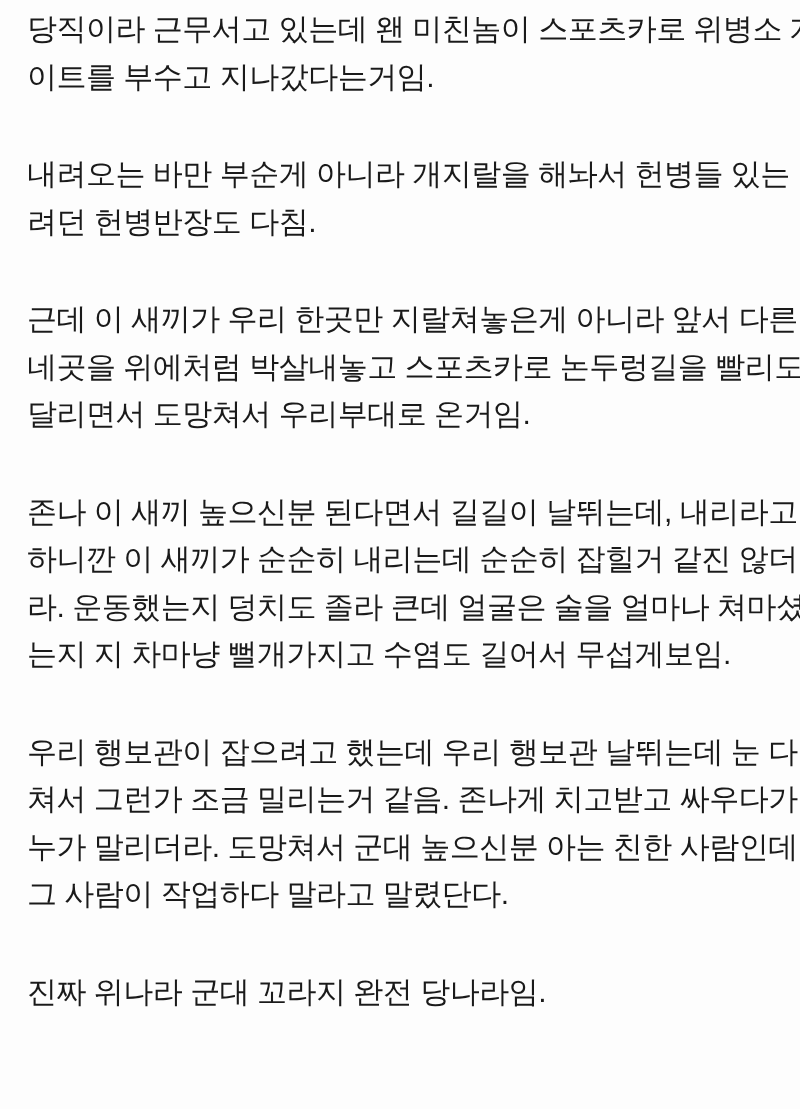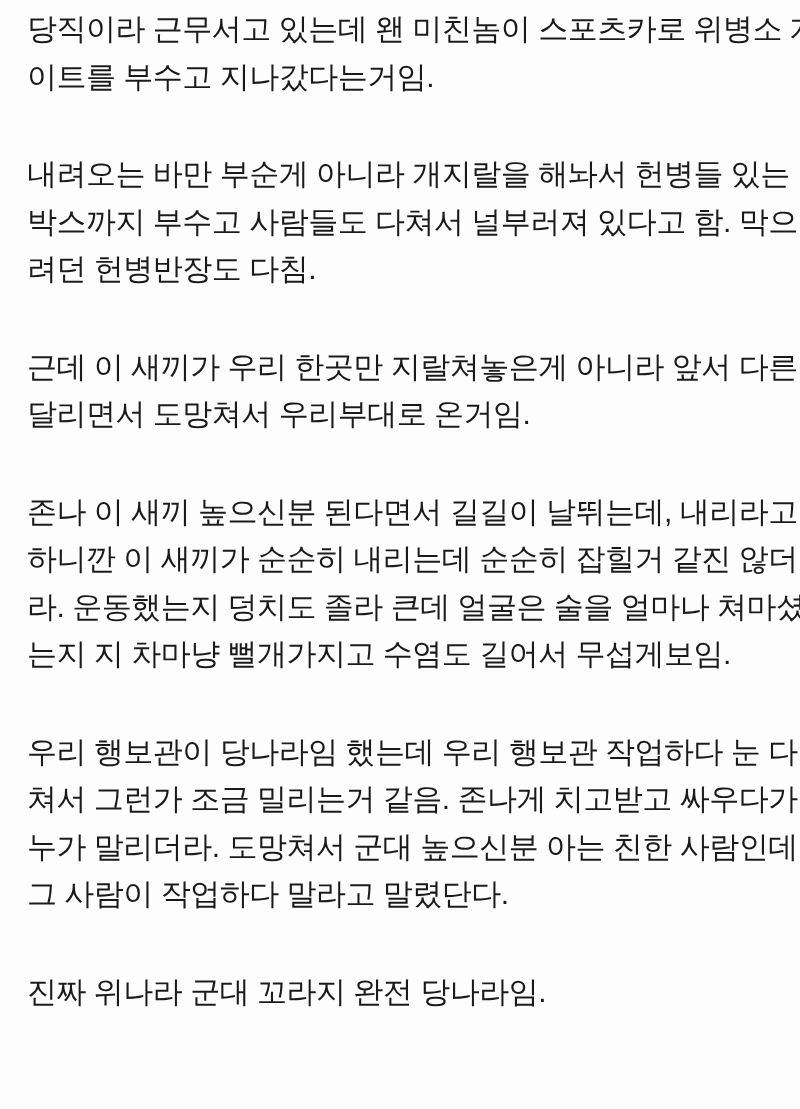--- a/index.html
+++ b/index.html
@@ -43,35 +43,35 @@
 <body>
 
 <main class="page">
   <article class="post-body">
       <p class="para">
         <span class="line">당직이라 근무서고 있는데 왠 미친놈이 스포츠카로 위병소 게</span>
         <span class="line">이트를 부수고 지나갔다는거임.</span>
       </p>
       <p class="para">
         <span class="line">내려오는 바만 부순게 아니라 개지랄을 해놔서 헌병들 있는</span>
-        <span class="line">박스까지 부수고 사람들도 다쳐서 널부러져 있다고 함. 막으</span>
         <span class="line">려던 헌병반장도 다침.</span>
       </p>
       <p class="para">
         <span class="line">근데 이 새끼가 우리 한곳만 지랄쳐놓은게 아니라 앞서 다른</span>
+        <span class="line">네곳을 위에처럼 박살내놓고 스포츠카로 논두렁길을 빨리도</span>
         <span class="line">달리면서 도망쳐서 우리부대로 온거임.</span>
       </p>
       <p class="para">
         <span class="line">존나 이 새끼 높으신분 된다면서 길길이 날뛰는데, 내리라고</span>
         <span class="line">하니깐 이 새끼가 순순히 내리는데 순순히 잡힐거 같진 않더</span>
         <span class="line">라. 운동했는지 덩치도 졸라 큰데 얼굴은 술을 얼마나 쳐마셨</span>
         <span class="line">는지 지 차마냥 뻘개가지고 수염도 길어서 무섭게보임.</span>
       </p>
       <p class="para">
-        <span class="line">우리 행보관이 당나라임 했는데 우리 행보관 작업하다 눈 다</span>
+        <span class="line">우리 행보관이 잡으려고 했는데 우리 행보관 날뛰는데 눈 다</span>
         <span class="line">쳐서 그런가 조금 밀리는거 같음. 존나게 치고받고 싸우다가</span>
         <span class="line">누가 말리더라. 도망쳐서 군대 높으신분 아는 친한 사람인데</span>
         <span class="line">그 사람이 작업하다 말라고 말렸단다.</span>
       </p>
       <p class="para">
         <span class="line">진짜 위나라 군대 꼬라지 완전 당나라임.</span>
       </p>
     </article>
 </main>
 

